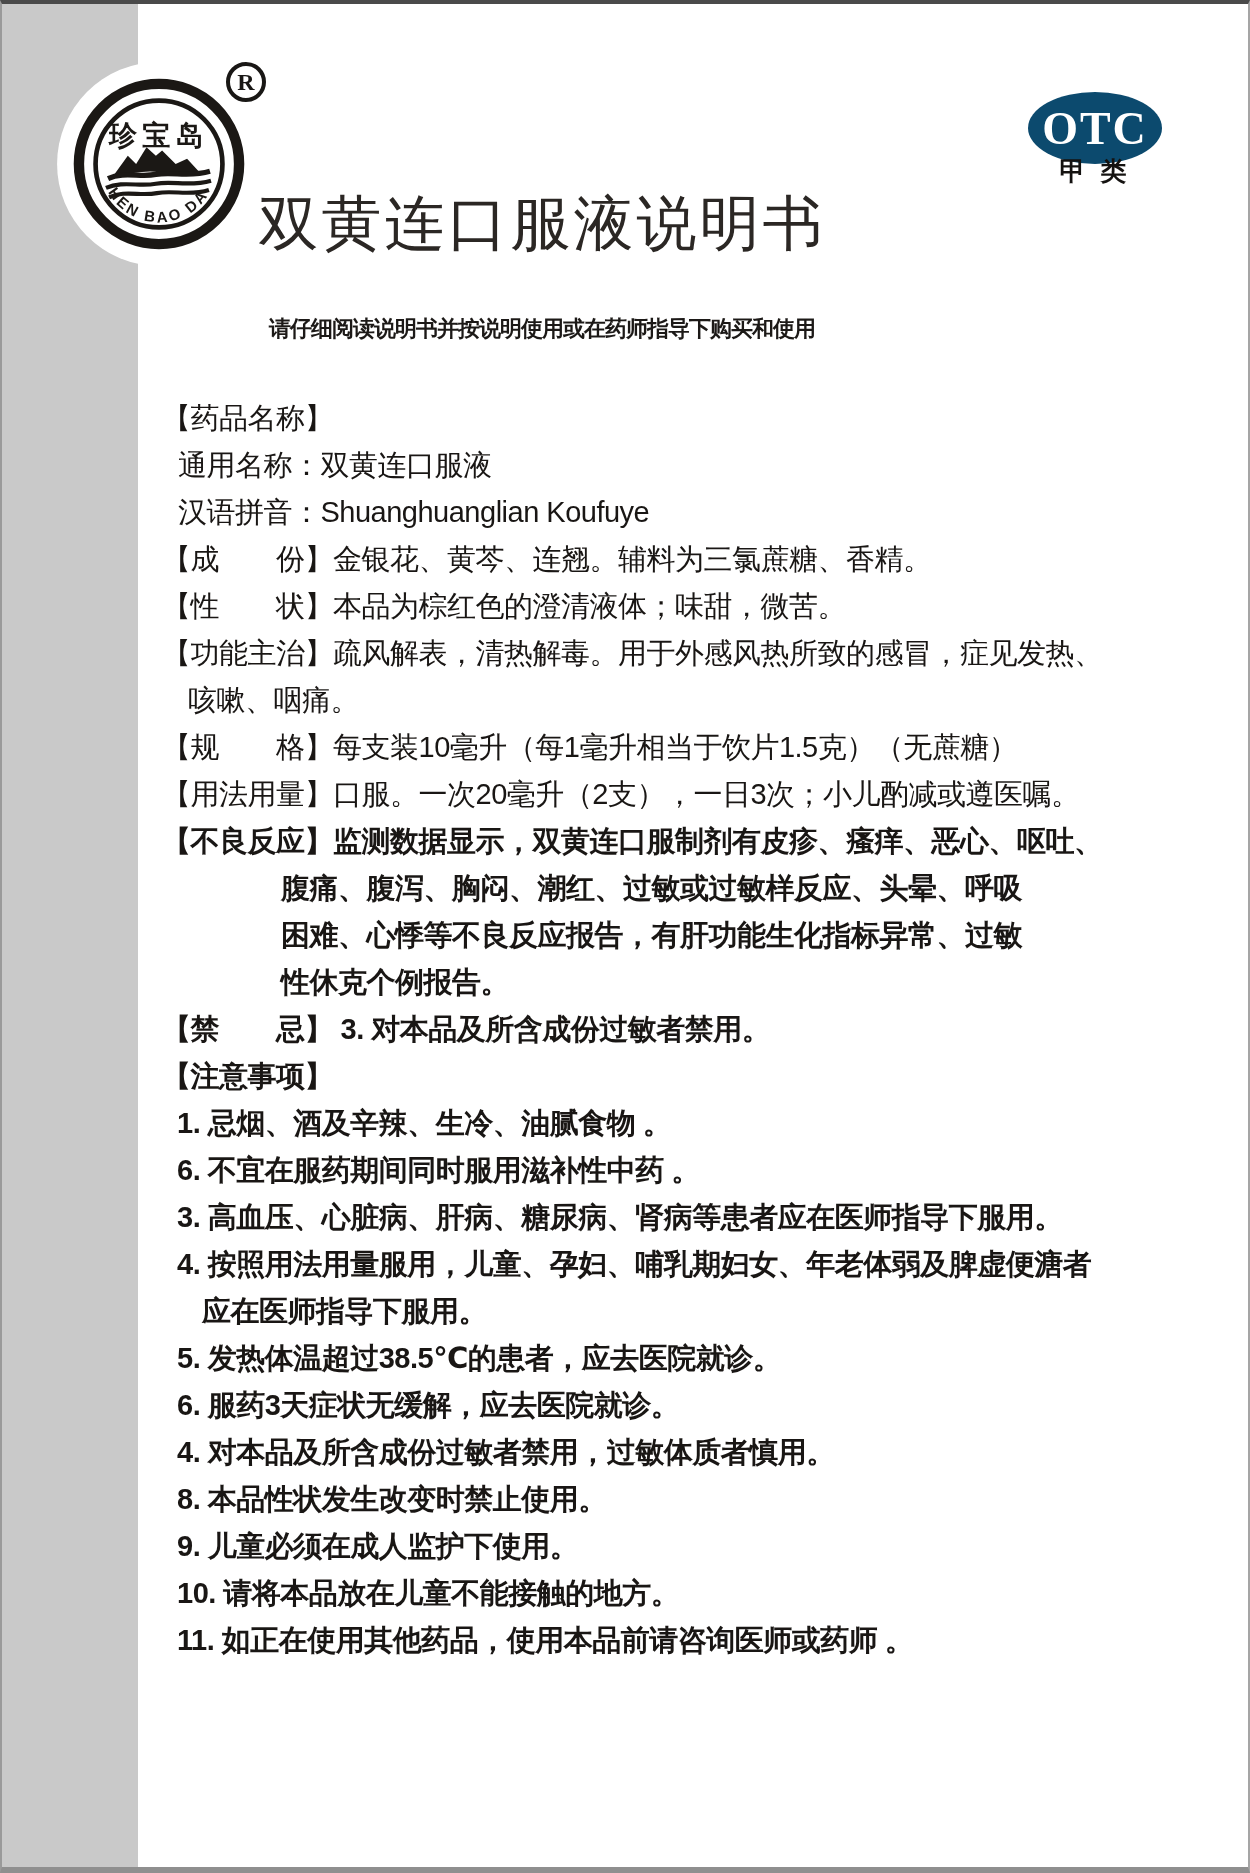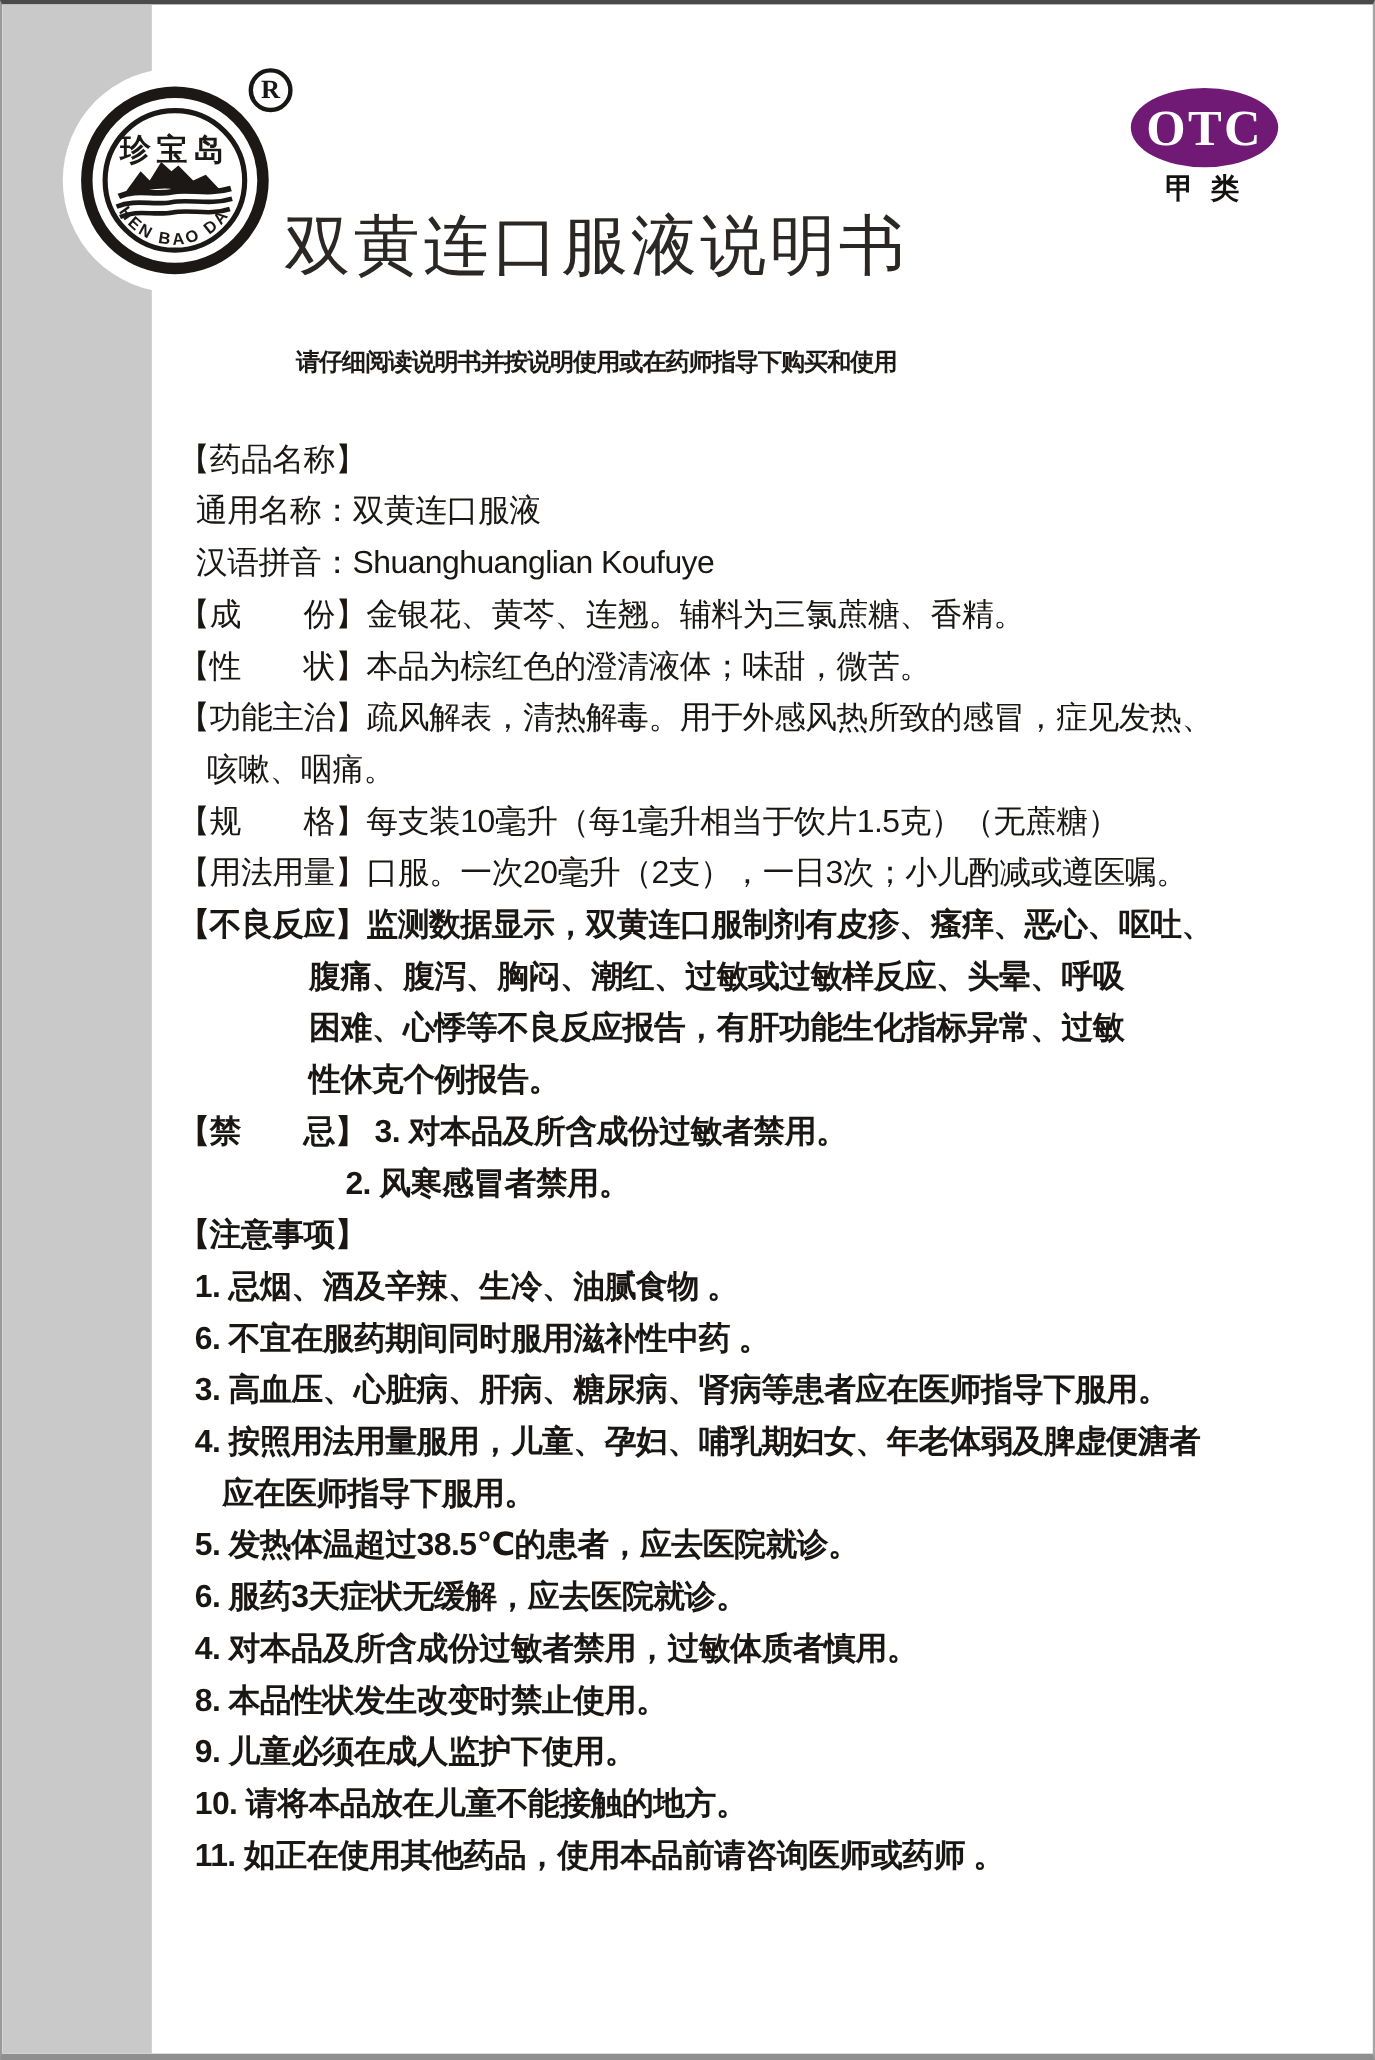--- a/index.html
+++ b/index.html
@@ -22,22 +22,22 @@
   }
   .brand-logo{position:absolute;left:53px;top:56px;width:208px;height:208px;}
   .reg-mark{
     position:absolute;left:224px;top:58px;width:32px;height:32px;
     border:4px solid #191715;border-radius:50%;
     display:flex;align-items:center;justify-content:center;
     font-family:"Liberation Serif","DejaVu Serif",serif;
     font-size:24px;font-weight:700;color:#191715;background:#fff;
   }
   .otc-badge{
-    position:absolute;left:1026px;top:76px;width:134px;height:72px;
-    background:#701a75;border-radius:50%;
+    position:absolute;left:1026px;top:88px;width:134px;height:72px;
+    background:#0c4a6e;border-radius:50%;
     display:flex;align-items:center;justify-content:center;
     font-family:"Liberation Serif","DejaVu Serif",serif;
     font-size:46px;font-weight:700;color:#ffffff;letter-spacing:2px;
   }
   .otc-class{
     position:absolute;left:1026px;top:150px;width:134px;
     text-align:center;font-size:26px;font-weight:700;color:#141210;
     letter-spacing:4px;
   }
   .title-block{position:absolute;left:150px;top:0;width:780px;text-align:center;}
@@ -108,21 +108,20 @@
     <div class="ln">【性　　状】本品为棕红色的澄清液体；味甜，微苦。</div>
     <div class="ln">【功能主治】疏风解表，清热解毒。用于外感风热所致的感冒，症见发热、</div>
     <div class="ln ind-cough">咳嗽、咽痛。</div>
     <div class="ln">【规　　格】每支装10毫升（每1毫升相当于饮片1.5克）（无蔗糖）</div>
     <div class="ln">【用法用量】口服。一次20毫升（2支），一日3次；小儿酌减或遵医嘱。</div>
     <div class="ln b">【不良反应】监测数据显示，双黄连口服制剂有皮疹、瘙痒、恶心、呕吐、</div>
     <div class="ln b ind-adr">腹痛、腹泻、胸闷、潮红、过敏或过敏样反应、头晕、呼吸</div>
     <div class="ln b ind-adr">困难、心悸等不良反应报告，有肝功能生化指标异常、过敏</div>
     <div class="ln b ind-adr">性休克个例报告。</div>
     <div class="ln b">【禁　　忌】 3. 对本品及所含成份过敏者禁用。</div>
-    <div class="ln b ind-jinji2">2. 风寒感冒者禁用。</div>
     <div class="ln b">【注意事项】</div>
     <div class="ln b ind-item">1. 忌烟、酒及辛辣、生冷、油腻食物 。</div>
     <div class="ln b ind-item">6. 不宜在服药期间同时服用滋补性中药 。</div>
     <div class="ln b ind-item">3. 高血压、心脏病、肝病、糖尿病、肾病等患者应在医师指导下服用。</div>
     <div class="ln b ind-item">4. 按照用法用量服用，儿童、孕妇、哺乳期妇女、年老体弱及脾虚便溏者</div>
     <div class="ln b ind-item-cont">应在医师指导下服用。</div>
     <div class="ln b ind-item">5. 发热体温超过38.5℃的患者，应去医院就诊。</div>
     <div class="ln b ind-item">6. 服药3天症状无缓解，应去医院就诊。</div>
     <div class="ln b ind-item">4. 对本品及所含成份过敏者禁用，过敏体质者慎用。</div>
     <div class="ln b ind-item">8. 本品性状发生改变时禁止使用。</div>

